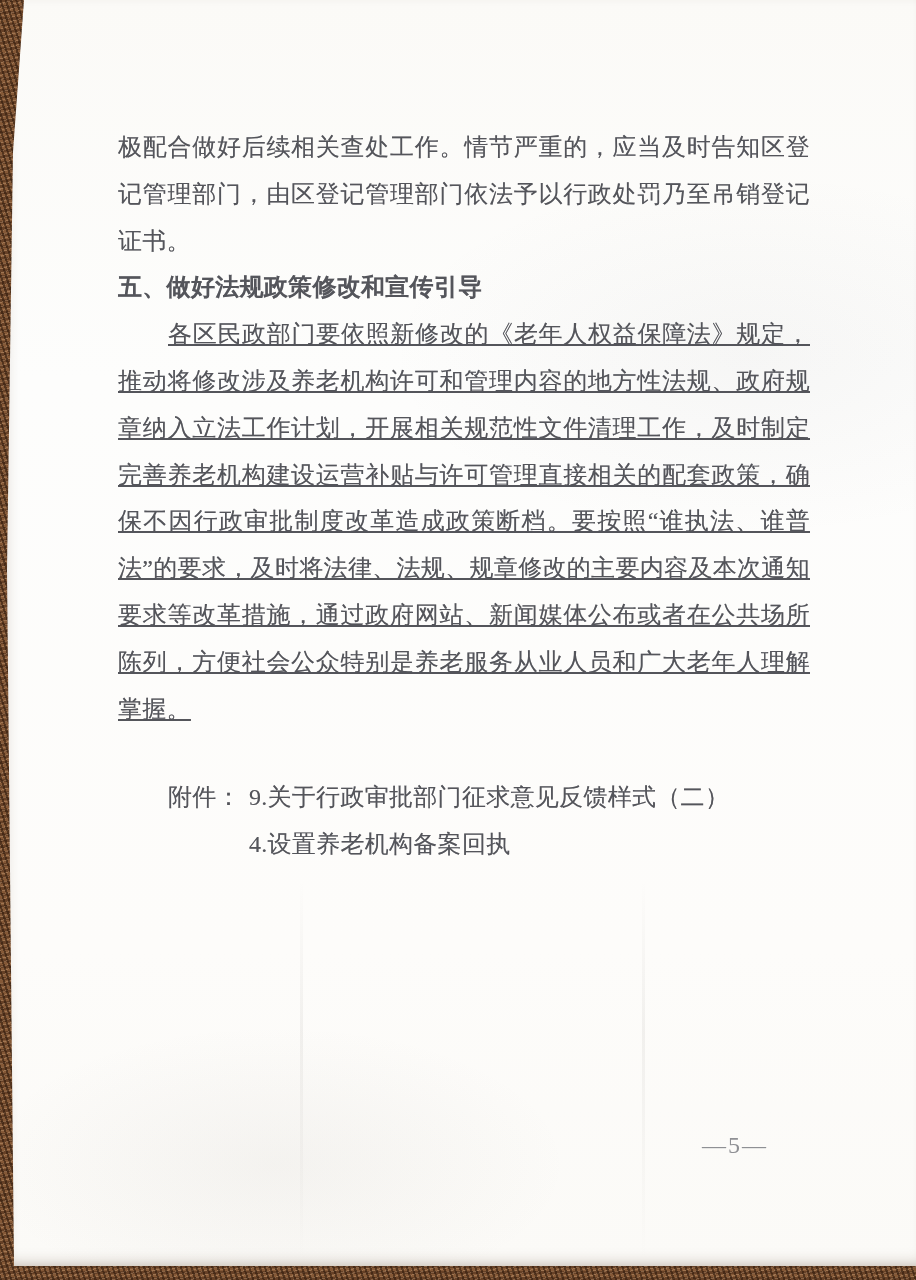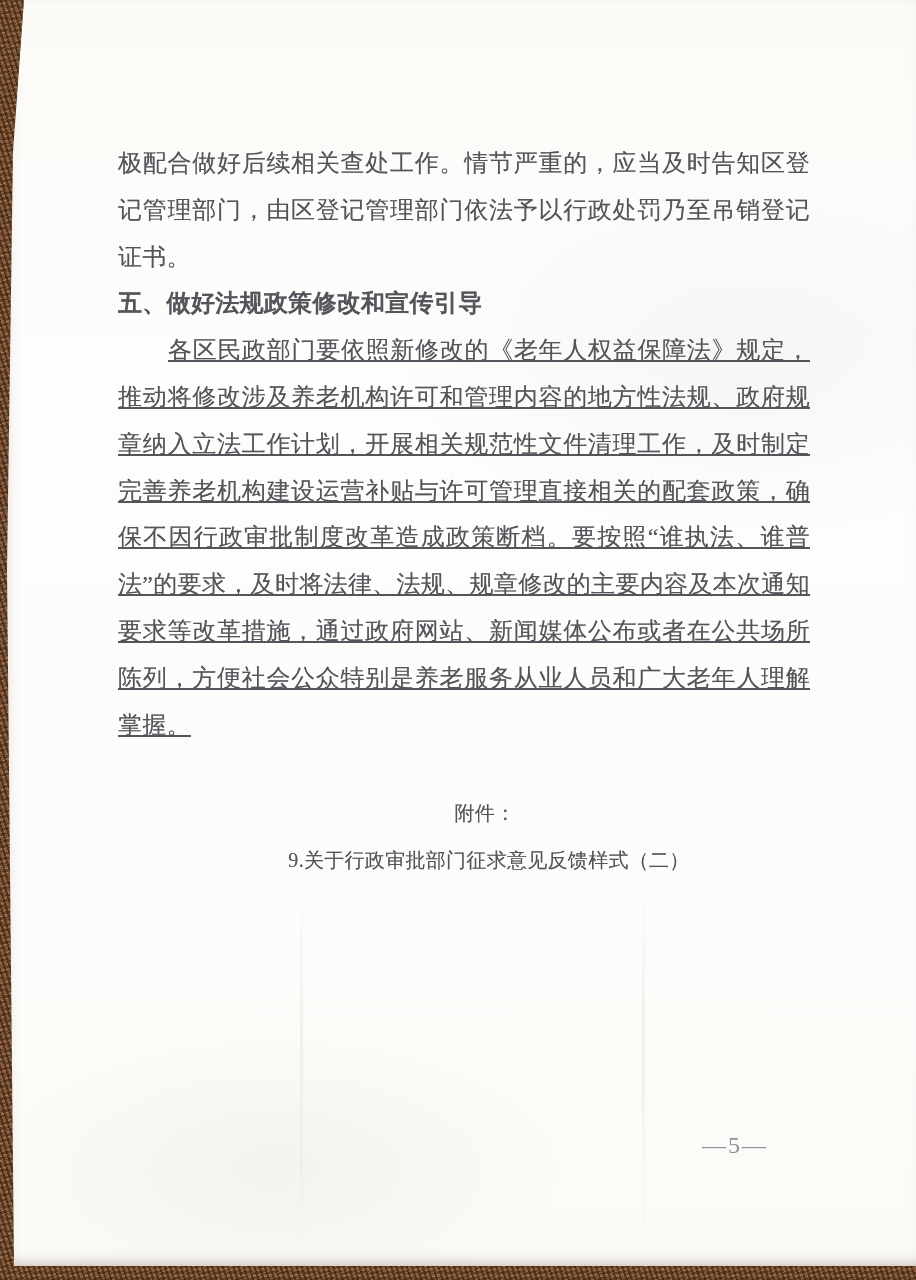--- a/index.html
+++ b/index.html
@@ -44,21 +44,21 @@
     height: 380px;
     background: linear-gradient(180deg, rgba(0,0,0,0) 0%, rgba(140,135,130,0.10) 40%, rgba(0,0,0,0) 100%);
     pointer-events: none;
   }
   .crease.c1 { left: 300px; }
   .crease.c2 { left: 642px; }
 
   .content {
     position: absolute;
     left: 118px;
-    top: 140px;
+    top: 124px;
     width: 692px;
   }
 
   .body-text p {
     margin: 0;
     font-size: 24px;
     line-height: 46.8px;
     letter-spacing: 0.3px;
     text-align: justify;
     color: #54555b;
@@ -73,29 +73,28 @@
     line-height: 46.8px;
     letter-spacing: 1.2px;
     font-family: "Liberation Sans", "DejaVu Sans", sans-serif;
     font-weight: 600;
     color: #404147;
     text-align: left;
   }
 
   .attachment-block {
     display: flex;
-    align-items: center;
+    align-items: flex-start;
     margin-top: 42px;
     margin-left: 50px;
-    font-size: 20px;
+    font-size: 24px;
     line-height: 46.8px;
     letter-spacing: 0.3px;
     color: #54555b;
     text-shadow: 0 0 0.6px rgba(84,85,91,0.45);
-    flex-direction: column;
   }
   .attachment-label {
     white-space: nowrap;
     margin-right: 8px;
   }
   .attachment-items div {
     text-align: left;
   }
 
   .page-number {
@@ -125,18 +124,19 @@
       <p class="section-heading">五、做好法规政策修改和宣传引导</p>
 
       <p class="indent">各区民政部门要依照新修改的《老年人权益保障法》规定，推动将修改涉及养老机构许可和管理内容的地方性法规、政府规章纳入立法工作计划，开展相关规范性文件清理工作，及时制定完善养老机构建设运营补贴与许可管理直接相关的配套政策，确保不因行政审批制度改革造成政策断档。要按照“谁执法、谁普法”的要求，及时将法律、法规、规章修改的主要内容及本次通知要求等改革措施，通过政府网站、新闻媒体公布或者在公共场所陈列，方便社会公众特别是养老服务从业人员和广大老年人理解掌握。</p>
 
     </div>
 
     <div class="attachment-block">
       <span class="attachment-label">附件：</span>
       <div class="attachment-items">
         <div>9.关于行政审批部门征求意见反馈样式（二）</div>
+        <div>4.设置养老机构备案回执</div>
       </div>
     </div>
   </div>
 
   <div class="page-number">—5—</div>
 </div>
 
 </body></html>

